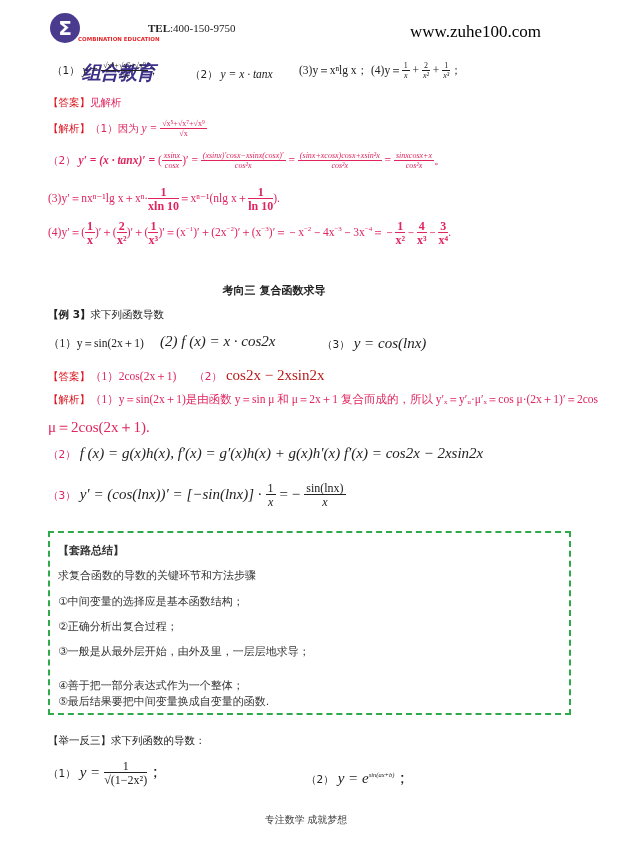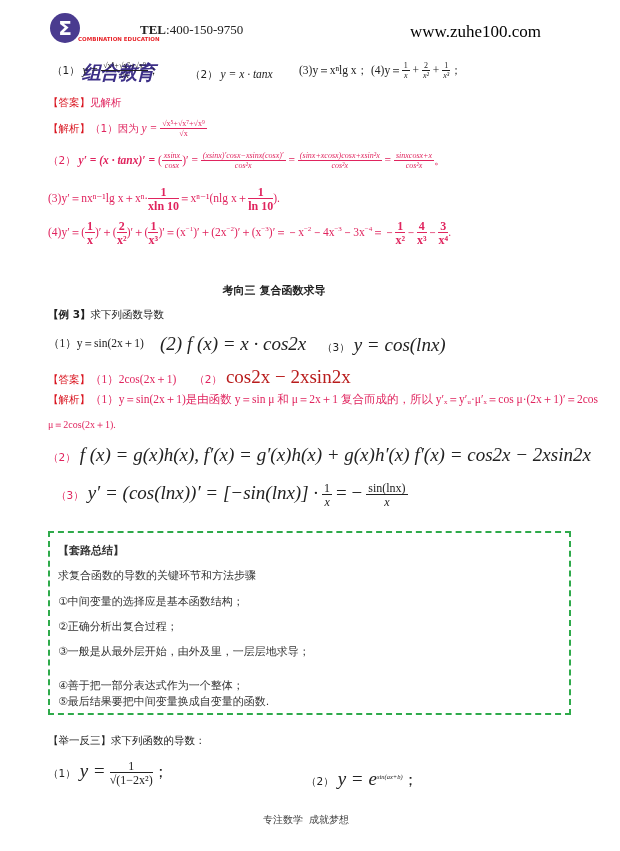--- a/index.html
+++ b/index.html
@@ -9,37 +9,37 @@
   .red { color: #e0245e; }
   .hdr-red { color: #d9141f; }
   .logo { left: 50px; top: 12px; width: 102px; height: 34px; }
   .logo-sigma { position: absolute; left: 0; top: 1px; width: 30px; height: 30px; border-radius: 50%;
                 background: #4a3b8f; color: #fff; font: bold 20px "DejaVu Sans", sans-serif;
                 text-align: center; line-height: 30px; }
   .logo-cn { position: absolute; left: 32px; top: 0; font: italic bold 19px "DejaVu Sans", sans-serif;
              color: #3c2f87; letter-spacing: -1px; margin-top: 48px; }
   .logo-en { position: absolute; left: 28px; top: 24px; font: bold 5.5px "DejaVu Sans", sans-serif; color: #e8262c;
              background: #fff; }
-  .tel { left: 140px; top: 22px; font-size: 13px; color: #222; }
+  .tel { left: 148px; top: 22px; font-size: 11px; color: #222; }
   .tel b { font-weight: bold; }
   .url { left: 410px; top: 22px; font-size: 17px; color: #000000; }
   .line { font-size: 11.5px; }
   .frac { display: inline-block; vertical-align: middle; text-align: center; line-height: 1; }
   .frac .n { display: block; border-bottom: 1px solid currentColor; padding: 0 2px; font-size: 8px; }
   .frac .d { display: block; font-size: 8px; padding-top: 1px; }
   .frac.big .n, .frac.big .d { font-size: 12px; }
   .i { font-style: italic; }
   .b { font-weight: bold; }
   .sec-title { left: 0; width: 548px; top: 283px; text-align: center; font: bold 11px "DejaVu Sans", sans-serif; }
-  .m13 { font-size: 19px; }
+  .m13 { font-size: 15px; }
   .box { position: absolute; left: 48px; top: 531px; width: 523px; height: 184px;
          border: 2px dashed #2eaa4a; box-sizing: border-box; }
   .box-line { left: 58px; font-size: 11px; font-family: "DejaVu Sans", sans-serif; color: #333; }
   .footer { left: 0; width: 612px; top: 813px; text-align: center; font-size: 10px; color: #444;
-            font-family: Liberation Mono, monospace; }
+            font-family: Liberation Serif, serif; }
   .cjk { font-family: "DejaVu Sans", sans-serif; font-size: 10.5px; }
   sup, sub { font-size: 7px; }
 </style>
 </head>
 <body>
 
 <div class="abs logo">
   <div class="logo-sigma">Σ</div>
   <div class="logo-cn">组合教育</div>
   <div class="logo-en">COMBINATION EDUCATION</div>
@@ -101,28 +101,28 @@
 
 <div class="abs red" style="left:48px; top:366px;">
   <span class="hdr-red cjk">【答案】</span><span style="font-size:11.5px;">（1）2cos(2x＋1)</span>
   <span class="cjk" style="margin-left:14px;">（2）</span>
   <span class="m13" style="color:#b91c1c;">cos2x − 2xsin2x</span>
 </div>
 
 <div class="abs red" style="left:48px; top:392px; font-size:11.5px;">
   <span class="hdr-red cjk">【解析】</span><span>（1）y＝sin(2x＋1)是由函数 y＝sin μ 和 μ＝2x＋1 复合而成的，所以 y′ₓ＝y′ᵤ·μ′ₓ＝cos μ·(2x＋1)′＝2cos</span>
 </div>
-<div class="abs red" style="left:48px; top:418px; font-size:10px;">μ＝2cos(2x＋1).</div>
+<div class="abs red" style="left:48px; top:418px; font-size:15px;">μ＝2cos(2x＋1).</div>
 
 <div class="abs" style="left:48px; top:444px;">
   <span class="cjk red">（2）</span>
   <span class="m13 i">f (x) = g(x)h(x), f′(x) = g′(x)h(x) + g(x)h′(x)   f′(x) = cos2x − 2xsin2x</span>
 </div>
 
-<div class="abs" style="left:56px; top:482px;">
+<div class="abs" style="left:48px; top:482px;">
   <span class="cjk red">（3）</span>
   <span class="m13 i">y′ = (cos(lnx))′ = [−sin(lnx)] ·</span>
   <span class="frac big"><span class="n">1</span><span class="d i">x</span></span>
   <span class="m13">= −</span>
   <span class="frac big"><span class="n">sin(lnx)</span><span class="d i">x</span></span>
 </div>
 
 <div class="box"></div>
 <div class="abs box-line b" style="top:543px;">【套路总结】</div>
 <div class="abs box-line" style="top:568px;">求复合函数的导数的关键环节和方法步骤</div>

